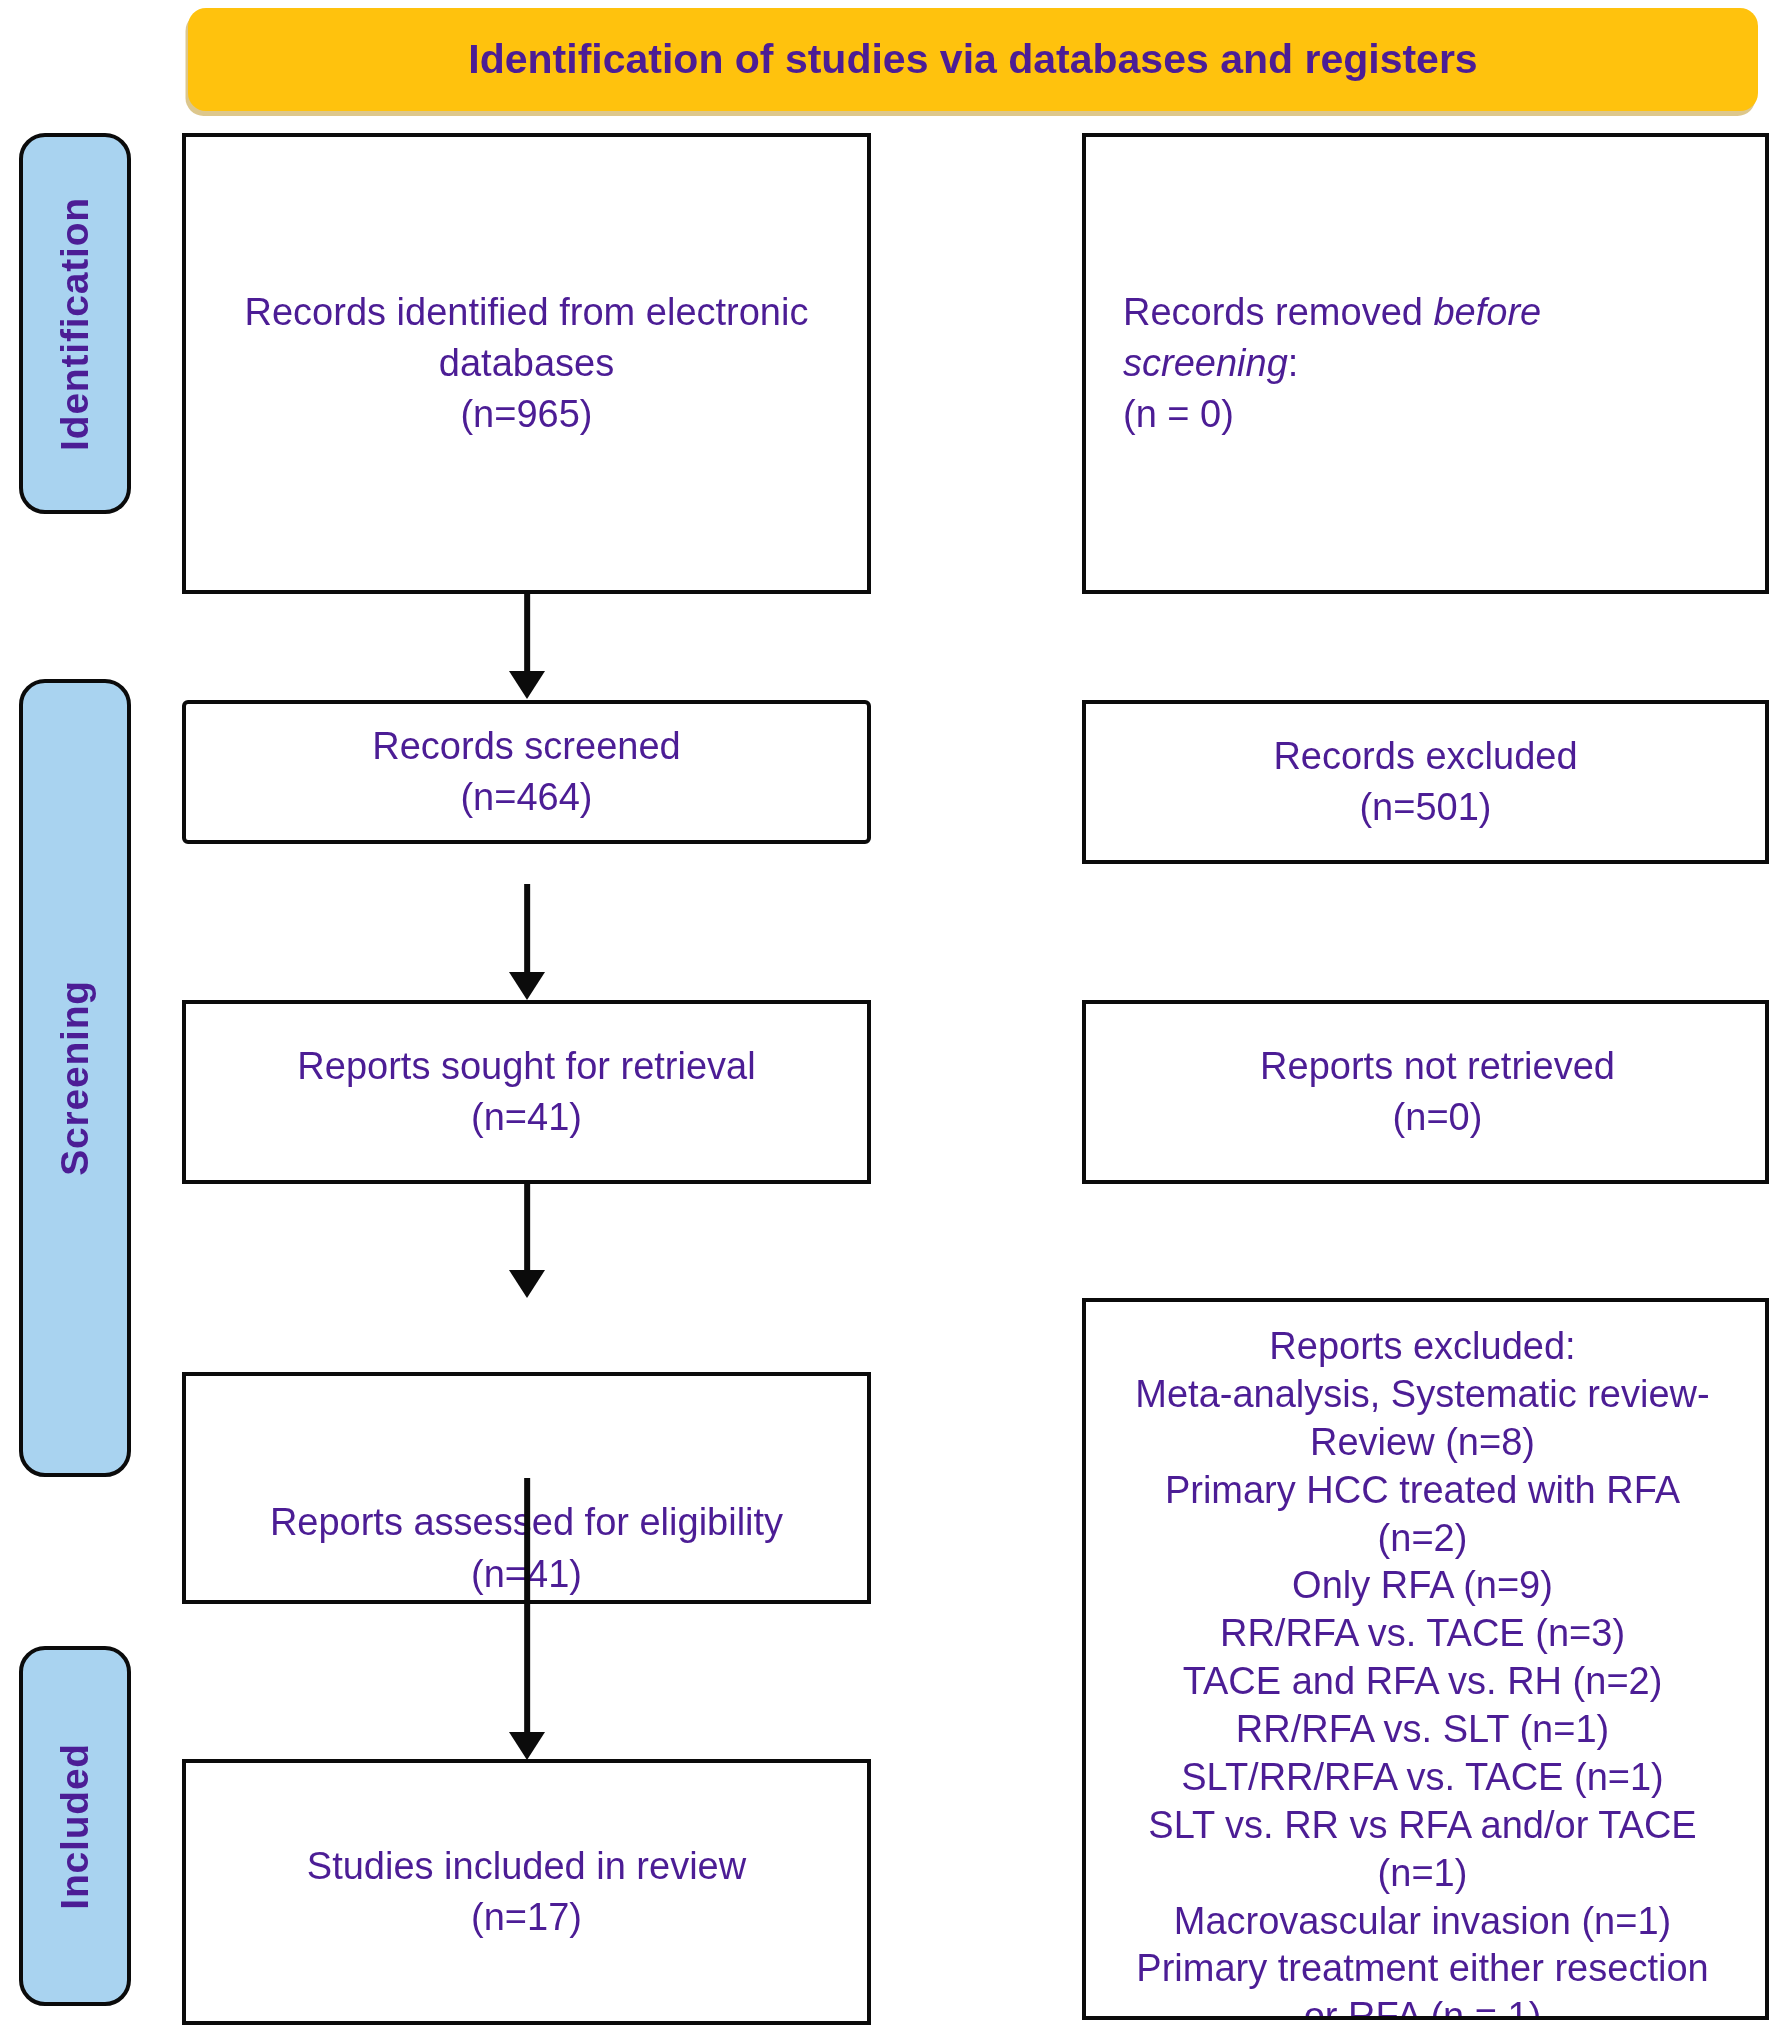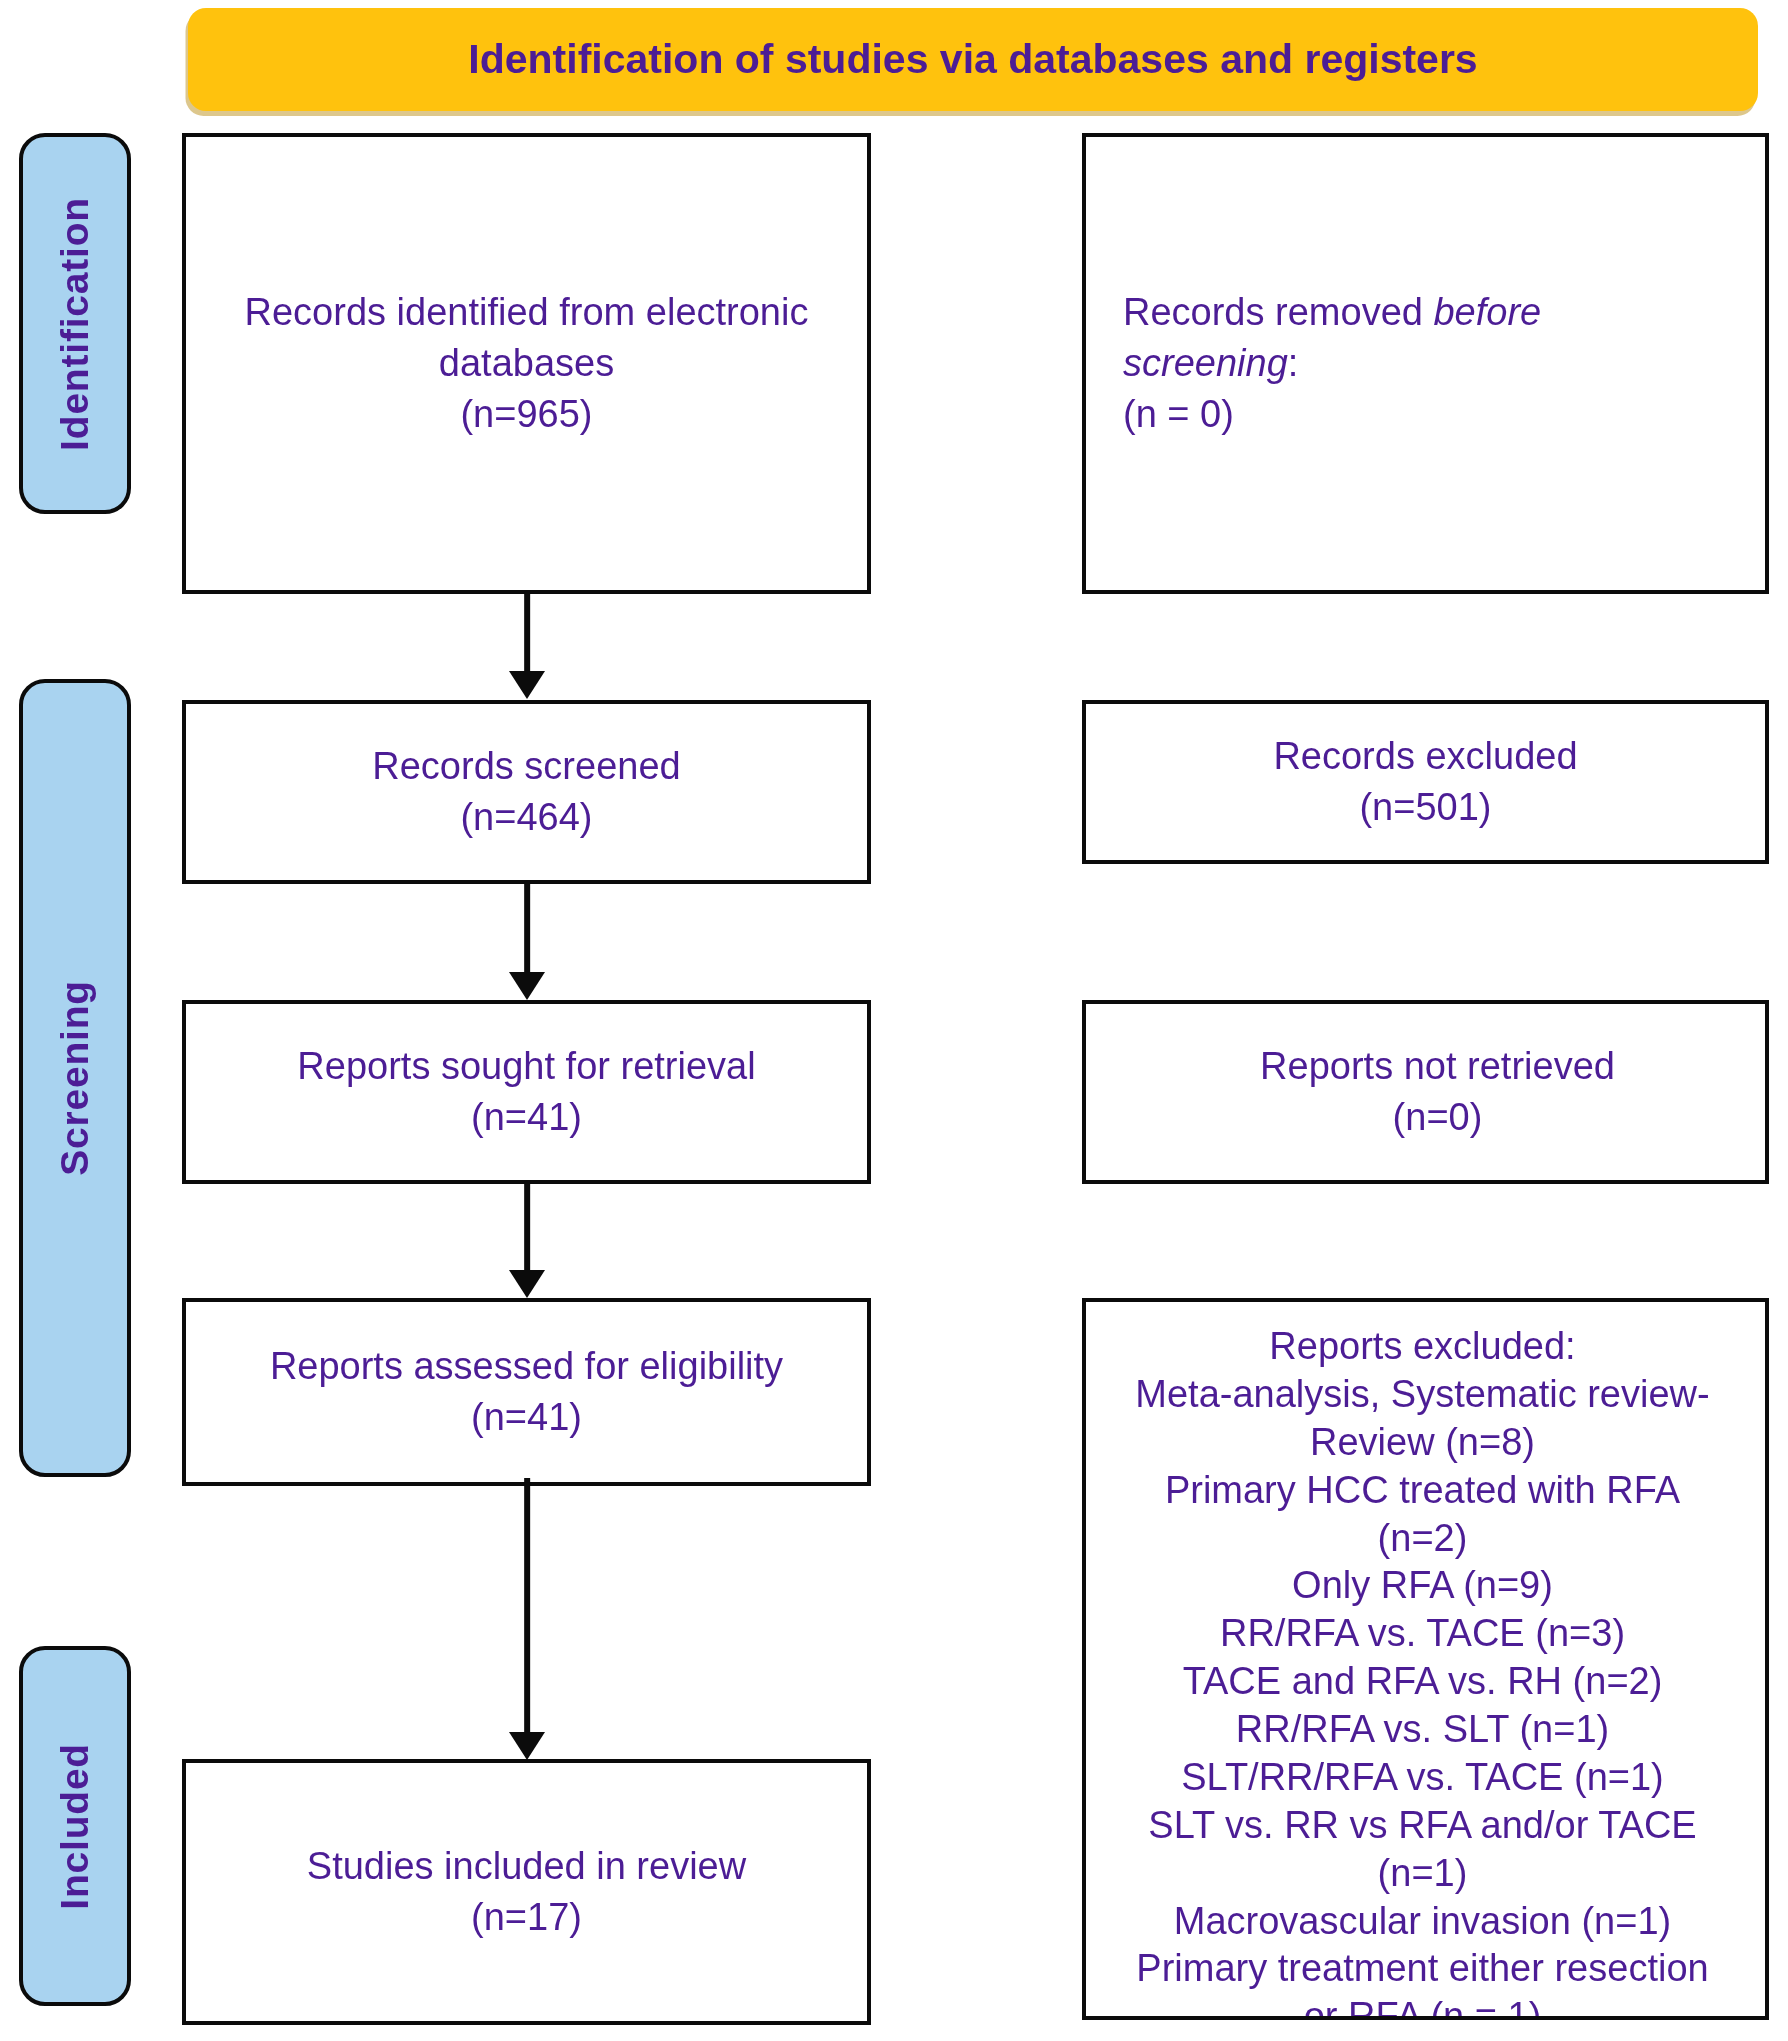--- a/index.html
+++ b/index.html
@@ -48,23 +48,23 @@
     font-size:38px;line-height:1.35;
     display:flex;flex-direction:column;justify-content:center;
     text-align:center;
     overflow:hidden;
   }
   .main-col{left:182px;width:689px;padding:0 19.6px;}
   .side-col{left:1082px;width:687px;}
   .box .count{display:block;}
   
   .m1{top:133px;height:461px;}
-  .m2{top:700px;height:184px;}
+  .m2{top:700px;height:144px;border-radius:6px;}
   .m3{top:1000px;height:184px;}
-  .m4{top:1298px;height:188px;}
+  .m4{top:1372px;height:232px;justify-content:flex-end;}
   .m5{top:1759px;height:266px;}
   .s1{top:133px;height:461px;text-align:left;padding-left:37px;padding-right:24.5px;justify-content:center;}
   .s1 .wrapblock{max-width:458px;}
   .s2{top:700px;height:164px;}
   .s3{top:1000px;height:184px;padding-left:24px;}
   .s4{
     top:1298px;height:722px;
     justify-content:flex-start;
     text-align:center;
     padding:21px 39px 16.4px 33px;

